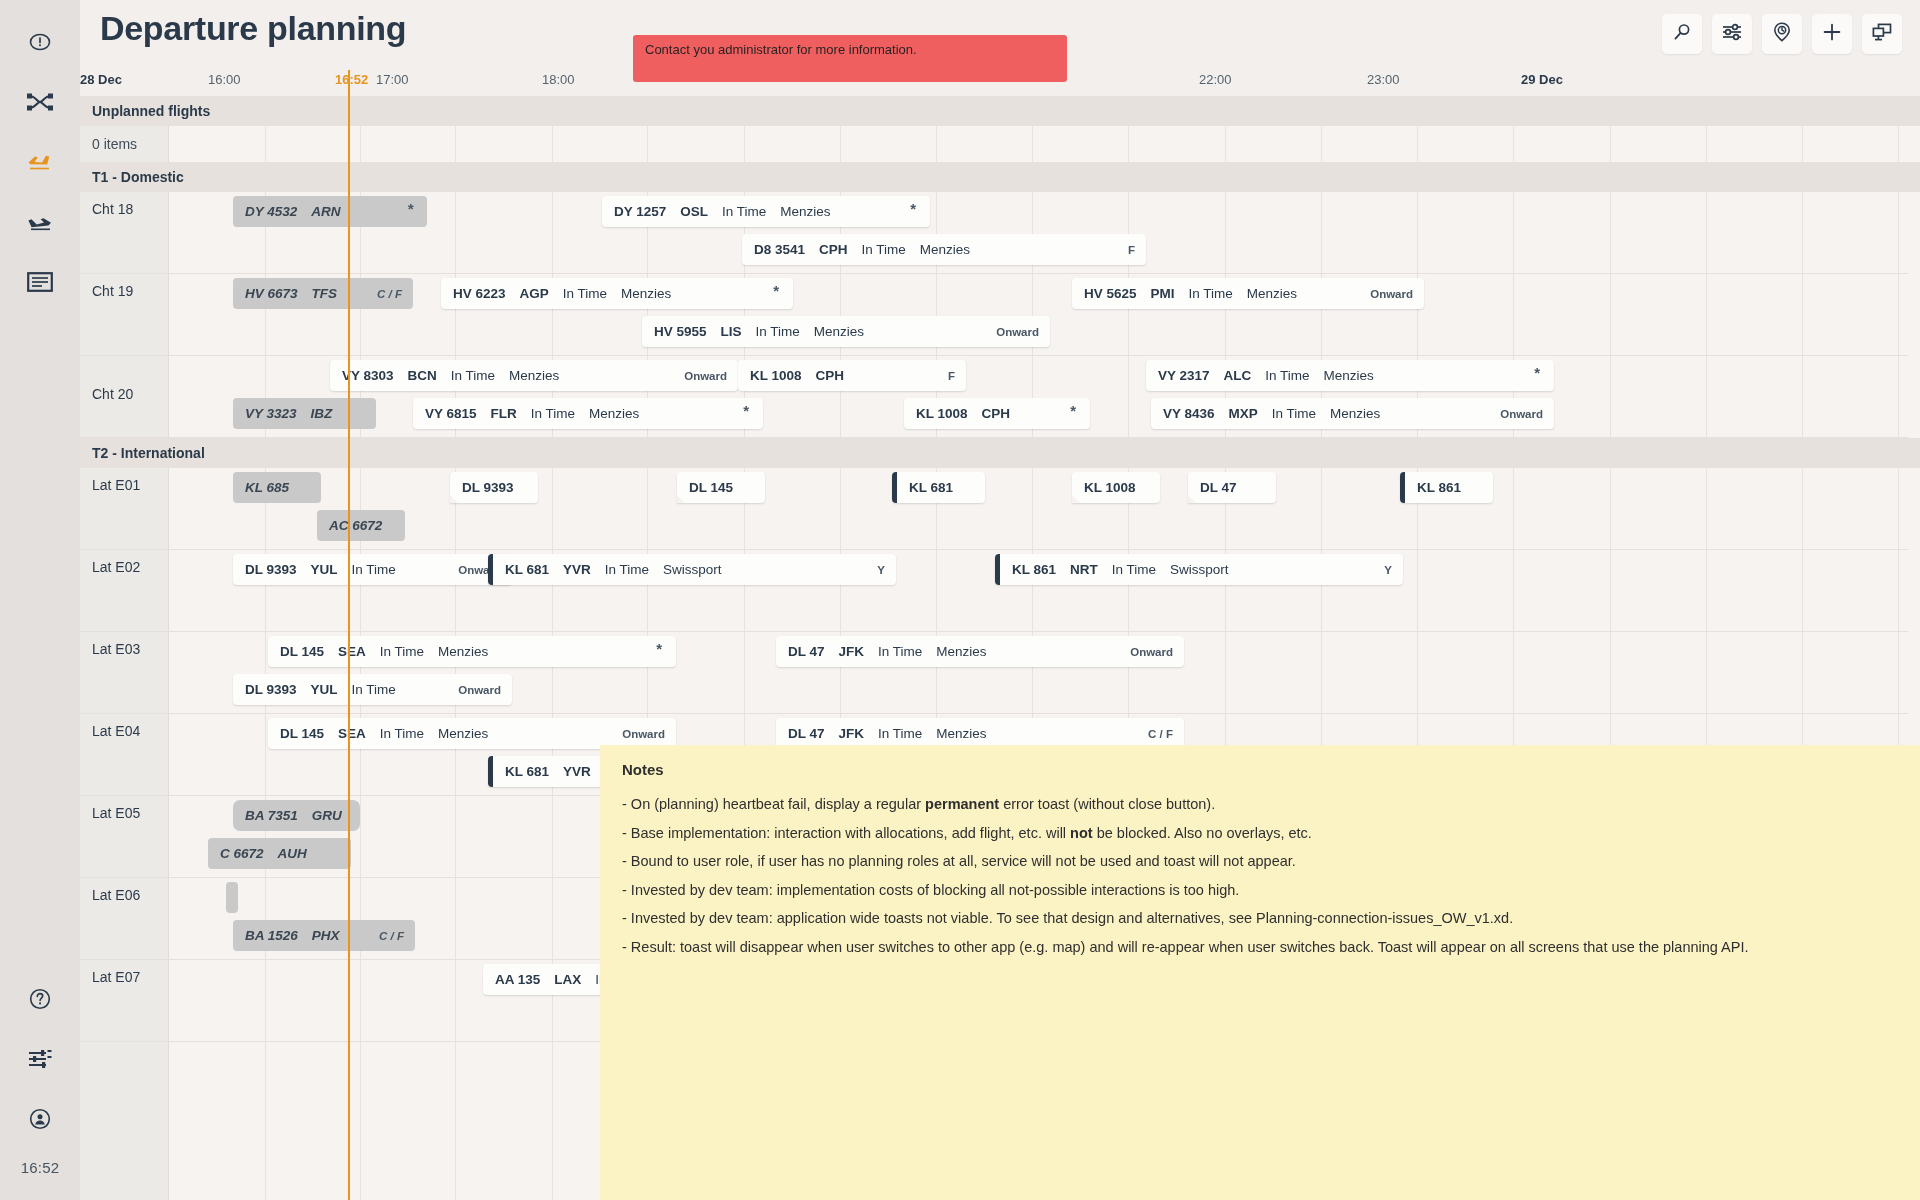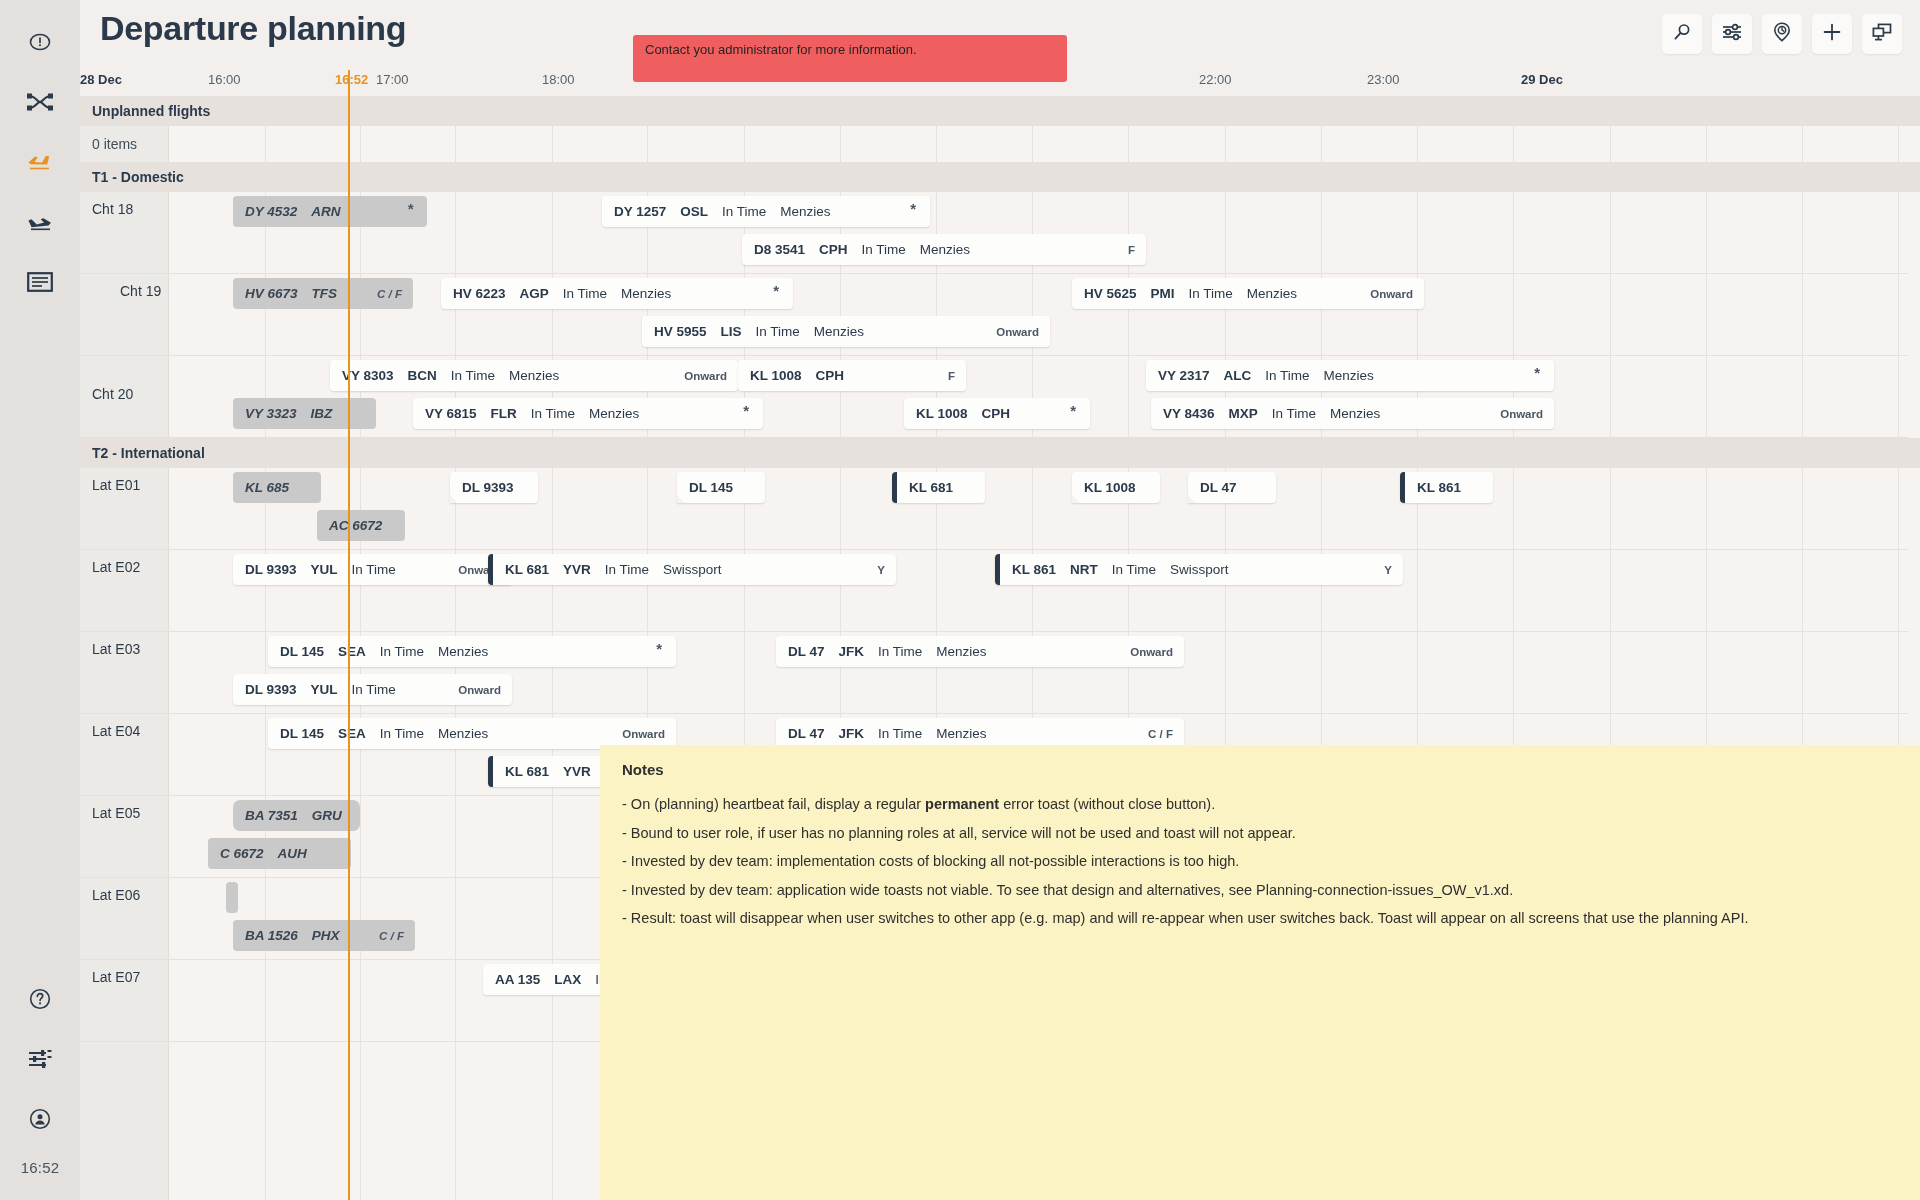--- a/index.html
+++ b/index.html
@@ -372,21 +372,21 @@
               <span class="fno">D8 3541</span>
               <span class="dest">CPH</span>
               <span class="status">In Time</span>
               <span class="handler">Menzies</span>
             </div>
             <div class="tag">F</div>
           </div>
           <div class="rowsep" style="top: 81px;"></div>
         </div>
         <div class="resrow" style="top: 178px; height: 82px;">
-          <div class="rlabel" style="top: 9px; margin-left: 28px;">Cht 19</div>
+          <div class="rlabel" style="top: 9px;">Cht 19</div>
           <div class="blk gray" style="left: 153px; width: 180px; top: 4px;">
             <div class="fields">
               <span class="fno">HV 6673</span>
               <span class="dest">TFS</span>
             </div>
             <div class="tag">C / F</div>
           </div>
           <div class="blk white" style="left: 361px; width: 352px; top: 4px;">
             <div class="fields">
               <span class="fno">HV 6223</span>
@@ -677,20 +677,21 @@
   <div class="nowline" id="nowline" style="left: 348px; top: 70px; height: 1130px;"></div>
 
   <div class="toast">
     <div>Contact you administrator for more information.</div>
   </div>
 
   <div class="notes">
     <h3>Notes</h3>
     <div id="notes-host">
         <p>- On (planning) heartbeat fail, display a regular <b>permanent</b> error toast (without close button).</p>
+        <p>- Base implementation: interaction with allocations, add flight, etc. will <b>not</b> be blocked. Also no overlays, etc.</p>
         <p>- Bound to user role, if user has no planning roles at all, service will not be used and toast will not appear.</p>
         <p>- Invested by dev team: implementation costs of blocking all not-possible interactions is too high.</p>
         <p>- Invested by dev team: application wide toasts not viable. To see that design and alternatives, see Planning-connection-issues_OW_v1.xd.</p>
         <p>- Result: toast will disappear when user switches to other app (e.g. map) and will re-appear when user switches back. Toast will appear on all screens that use the planning API.</p>
       </div>
   </div>
 
 </div>
 
 </body></html>

